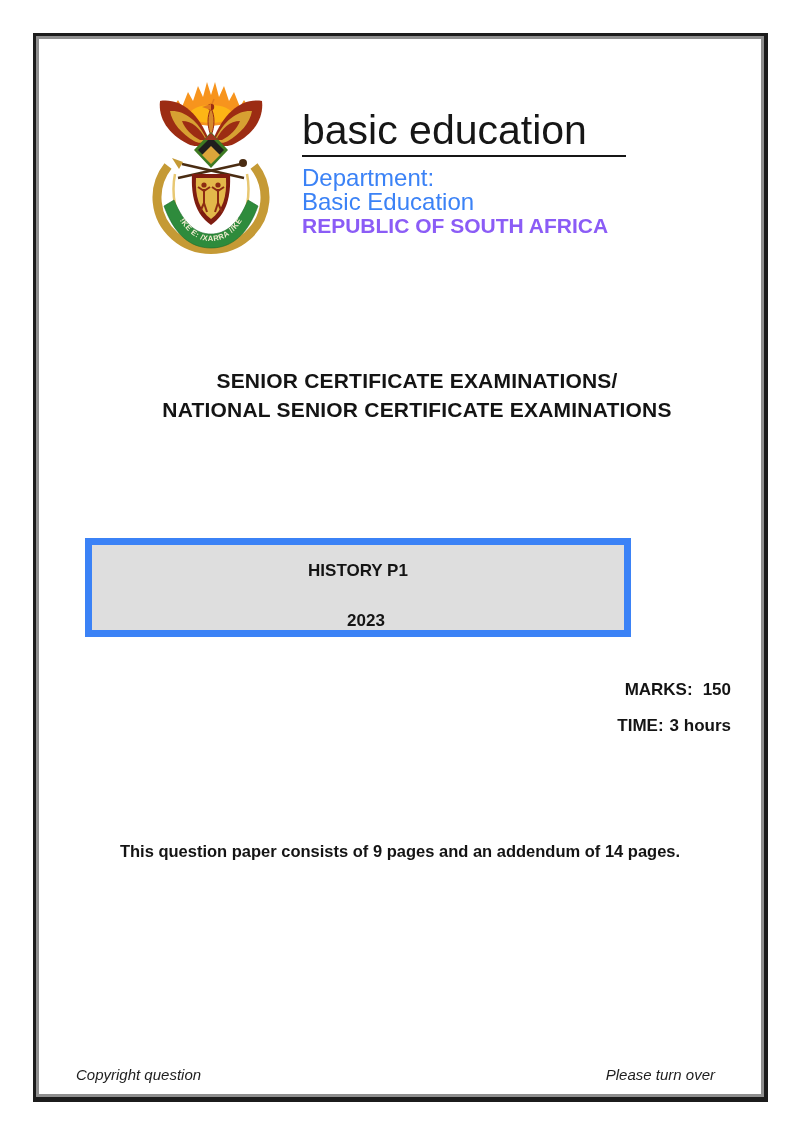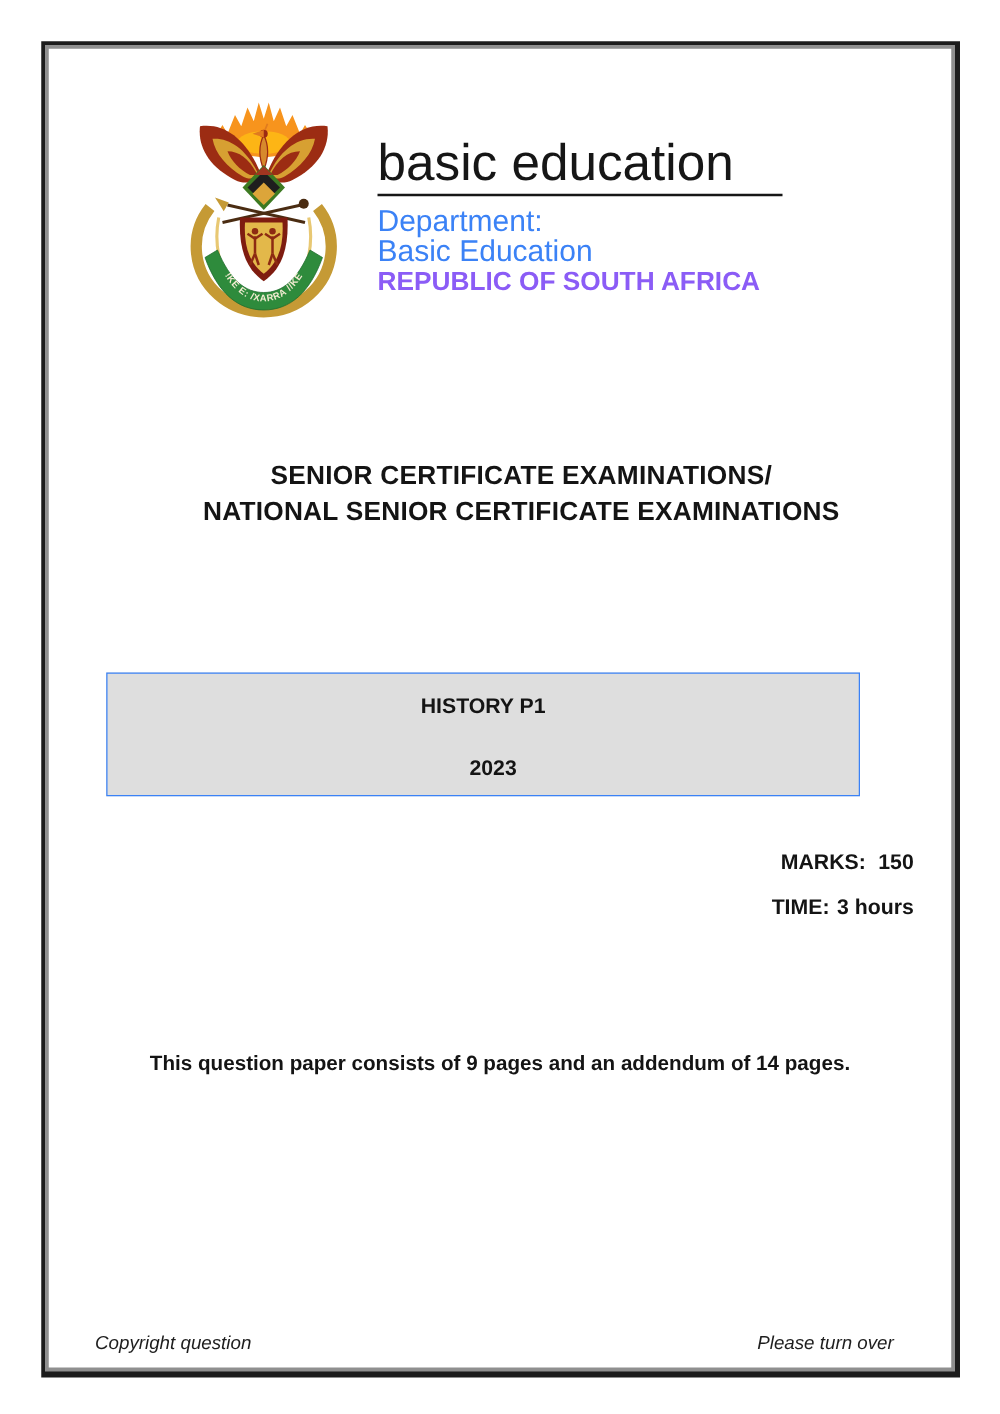--- a/index.html
+++ b/index.html
@@ -17,22 +17,22 @@
   .coat{position:absolute;left:112px;top:38px;width:126px;height:188px;}
   .logo-text{position:absolute;left:266px;top:72px;}
   .wordmark{font-size:41px;line-height:44px;font-weight:400;color:#161616;}
   .wordmark-rule{width:324px;height:0;border-top:2px solid #161616;margin:3px 0 9px 0;}
   .dept-label,.dept-name{font-size:24px;line-height:24px;color:#3b82f6;}
   .country{font-size:21px;line-height:24px;font-weight:700;color:#8b5cf6;}
   
   .title{position:absolute;top:330px;left:0;width:100%;text-align:center;
          font-weight:700;font-size:21px;line-height:29px;letter-spacing:0.2px;margin-left:17px;}
   .subject-box{
-    position:absolute;left:49px;top:502px;width:603px;height:99px;
-    box-sizing:border-box;background:#dedede;border:1px solid #3b82f6;
+    position:absolute;left:49px;top:502px;width:546px;height:99px;
+    box-sizing:border-box;background:#dedede;border:7px solid #3b82f6;
     text-align:center;font-weight:700;font-size:17px;
   }
   .subject-name{margin-top:16px;}
   .subject-year{margin-top:30px;margin-left:16px;}
   .marks{position:absolute;right:33px;top:644px;text-align:right;
          font-weight:700;font-size:17px;line-height:19px;}
   .marks .val{margin-left:10px;}
   .marks .val2{margin-left:6px;}
   .time-line{margin-top:17px;}
   .consists{position:absolute;top:806px;left:0;width:100%;text-align:center;

